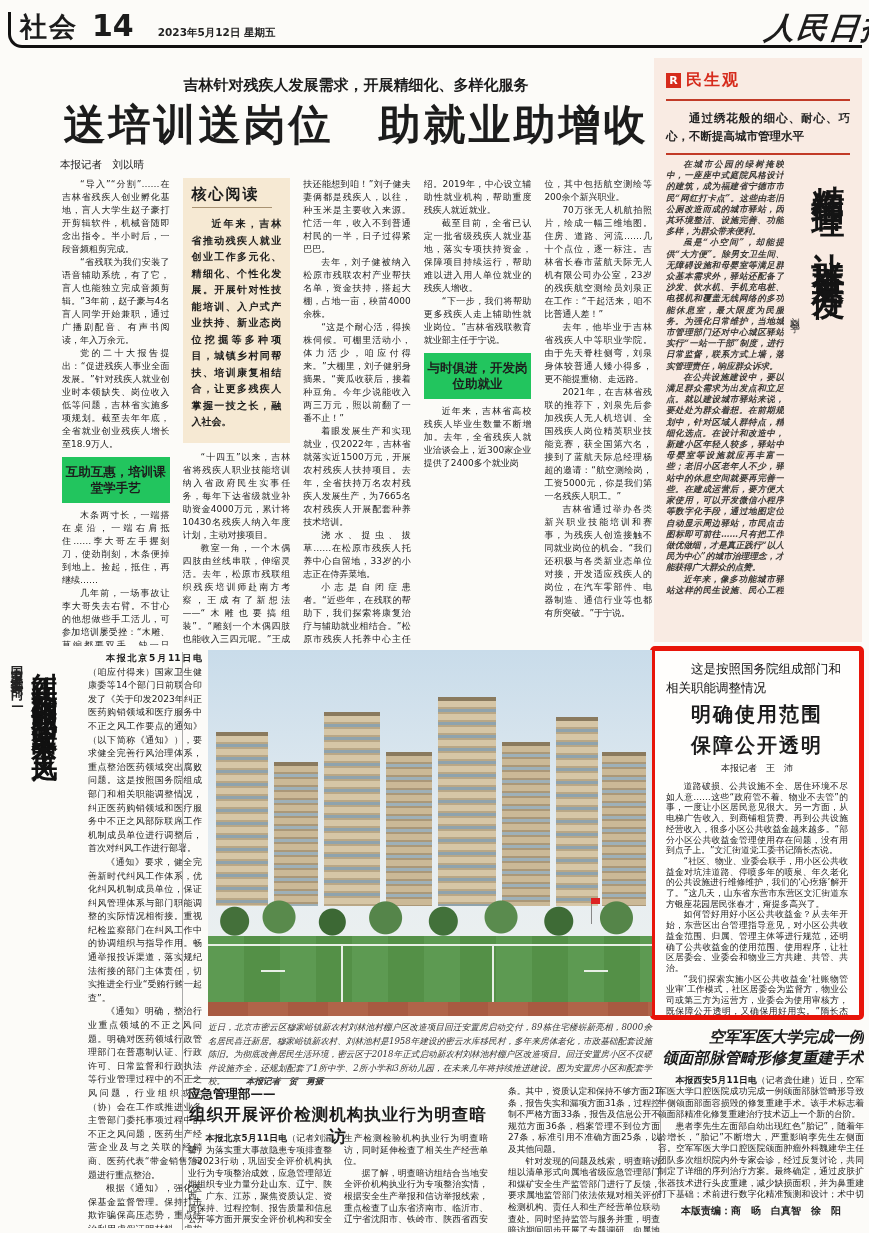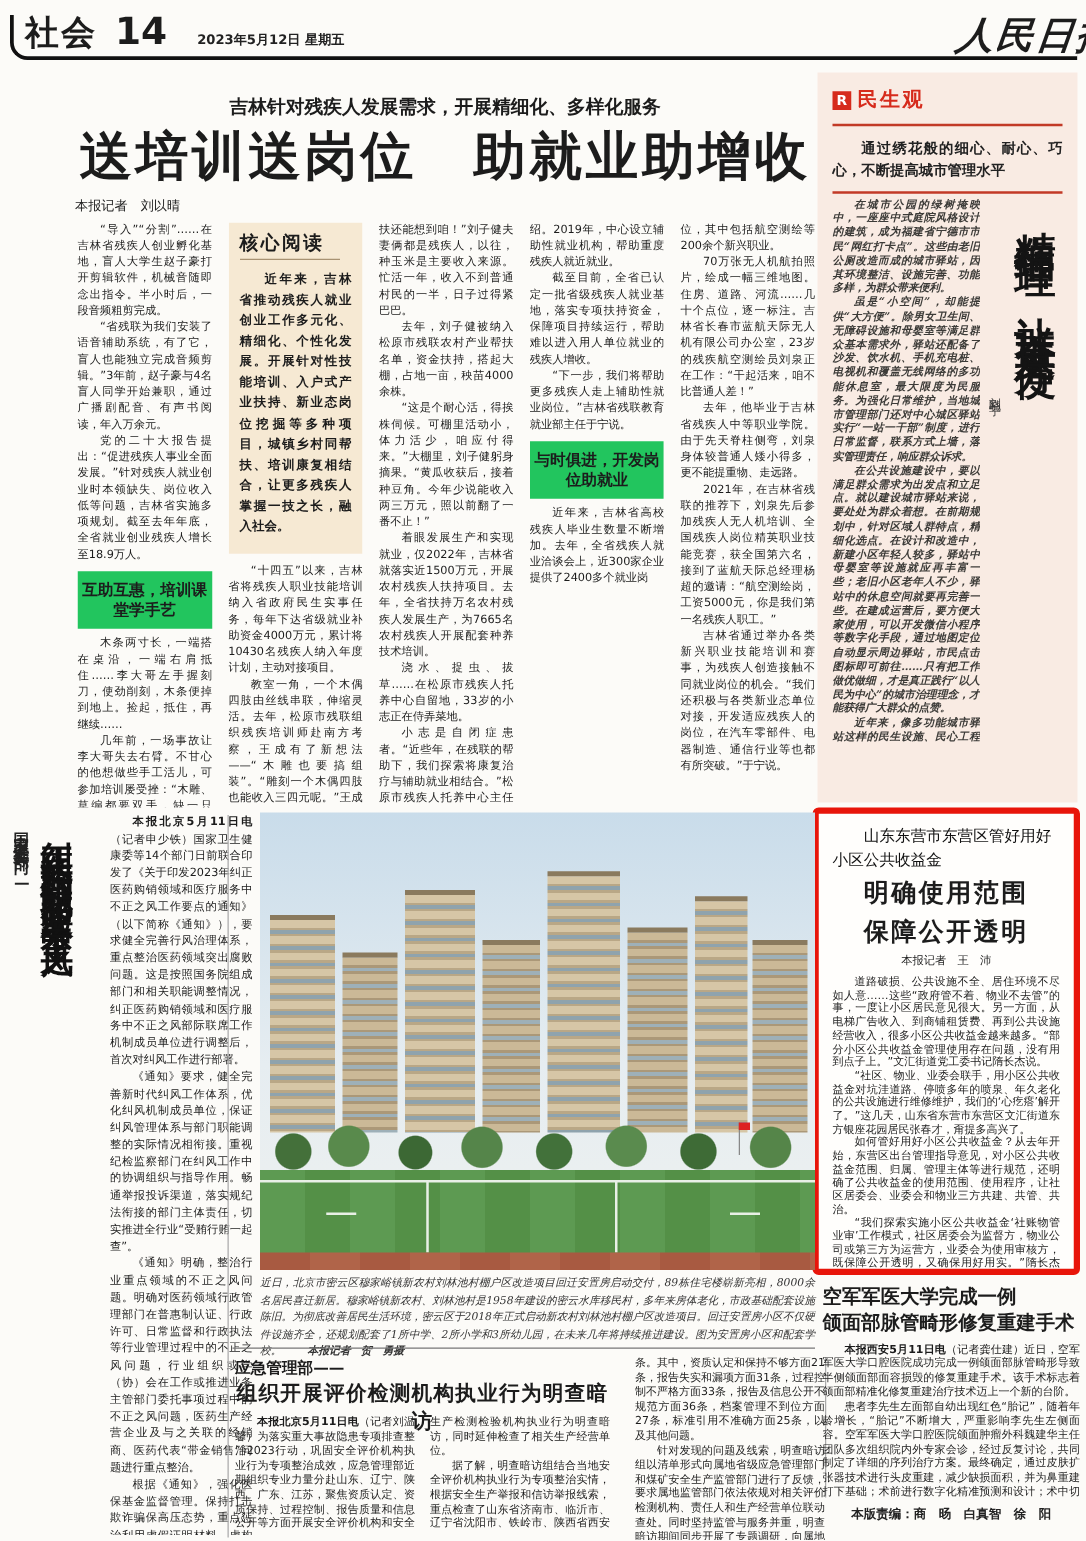--- a/index.html
+++ b/index.html
@@ -51,21 +51,21 @@
           border:5px solid #e8150a;border-radius:5px;background:#fffefc;padding:8px 11px;overflow:hidden;}
   .rb-kicker{font-size:12.5px;line-height:19px;text-indent:2em;margin:0;color:#111;}
   .rb-head{font-family:"DejaVu Serif","Liberation Serif",serif;font-size:20px;font-weight:900;
            text-align:center;letter-spacing:2px;line-height:27px;margin:4px 0 2px;}
   .rb-by{font-size:9px;text-align:center;margin:3px 0 6px;color:#222;}
   .rb-body{font-size:8.8px;line-height:10.7px;text-align:justify;}
   .rb-body p{margin:0;text-indent:2em;}
   
   .af{position:absolute;left:658px;top:1026px;width:206px;height:172px;overflow:hidden;}
   .af-head{font-family:"DejaVu Serif","Liberation Serif",serif;font-size:15.5px;font-weight:900;
-           text-align:left;line-height:21px;margin:0 0 7px;}
+           text-align:right;line-height:21px;margin:0 0 7px;font-style:italic;}
   .smallbody{font-size:8.8px;line-height:11.4px;text-align:justify;}
   .smallbody p{margin:0;text-indent:2em;}
   .dl{font-weight:800;}
   .footer{position:absolute;left:658px;top:1204px;width:206px;text-align:center;font-size:10px;font-weight:700;color:#222;}
   
   .la-kicker{position:absolute;left:8px;top:656px;writing-mode:vertical-rl;text-orientation:upright;
              font-size:12.5px;font-weight:700;letter-spacing:3px;color:#222;}
   .la-head{position:absolute;left:28px;top:652px;height:562px;writing-mode:vertical-rl;text-orientation:upright;
            font-size:26px;font-weight:900;letter-spacing:5px;color:#111;}
   .la-text{position:absolute;left:88px;top:652px;width:114px;height:576px;overflow:hidden;
@@ -198,36 +198,36 @@
           <p class="para">虽是“小空间”，却能提供“大方便”。除男女卫生间、无障碍设施和母婴室等满足群众基本需求外，驿站还配备了沙发、饮水机、手机充电桩、电视机和覆盖无线网络的多功能休息室，最大限度为民服务。为强化日常维护，当地城市管理部门还对中心城区驿站实行“一站一干部”制度，进行日常监督，联系方式上墙，落实管理责任，响应群众诉求。</p>
           <p class="para">在公共设施建设中，要以满足群众需求为出发点和立足点。就以建设城市驿站来说，要处处为群众着想。在前期规划中，针对区域人群特点，精细化选点。在设计和改造中，新建小区年轻人较多，驿站中母婴室等设施就应再丰富一些；老旧小区老年人不少，驿站中的休息空间就要再完善一些。在建成运营后，要方便大家使用，可以开发微信小程序等数字化手段，通过地图定位自动显示周边驿站，市民点击图标即可前往……只有把工作做优做细，才是真正践行“以人民为中心”的城市治理理念，才能获得广大群众的点赞。</p>
           <p class="para">近年来，像多功能城市驿站这样的民生设施、民心工程越来越多。老旧小区改造注重补齐设施短板，满足多样需求，居民生活环境得到改善；数字化转型扎实推进，“一网通办”让数据多跑路，让居民少跑腿；唤醒家门口沉睡空间，建设“口袋公园”、休憩座椅……这些无不传递着城市对居民的尊重和暖意。</p>
         </div>
       <div class="msg-author">刘晓宇</div>
       <div class="msg-head">精细管理，让群众更方便</div>
     </div>
   </div>
 
   <div class="redbox">
-    <p class="rb-kicker">山东东营市东营区管好用好小区公共收益金</p>
+    <p class="rb-kicker">这是按照国务院组成部门和相关职能调整情况</p>
     <div class="rb-head">明确使用范围</div>
     <div class="rb-head">保障公开透明</div>
     <div class="rb-by">本报记者　王　沛</div>
     <div class="rb-body">
         <p class="para">道路破损、公共设施不全、居住环境不尽如人意……这些“政府管不着、物业不去管”的事，一度让小区居民意见很大。另一方面，从电梯广告收入、到商铺租赁费、再到公共设施经营收入，很多小区公共收益金越来越多。“部分小区公共收益金管理使用存在问题，没有用到点子上。”文汇街道党工委书记隋长杰说。</p>
         <p class="para">“社区、物业、业委会联手，用小区公共收益金对坑洼道路、停喷多年的喷泉、年久老化的公共设施进行维修维护，我们的‘心疙瘩’解开了。”这几天，山东省东营市东营区文汇街道东方银座花园居民张春才，甭提多高兴了。</p>
         <p class="para">如何管好用好小区公共收益金？从去年开始，东营区出台管理指导意见，对小区公共收益金范围、归属、管理主体等进行规范，还明确了公共收益金的使用范围、使用程序，让社区居委会、业委会和物业三方共建、共管、共治。</p>
         <p class="para">“我们探索实施小区公共收益金‘社账物管业审’工作模式，社区居委会为监督方，物业公司或第三方为运营方，业委会为使用审核方，既保障公开透明，又确保用好用实。”隋长杰说。</p>
       </div>
   </div>
 
   <div class="la-kicker">国家卫健委等部门——</div>
   <div class="la-head">纠正医药购销领域和医疗服务中不正之风</div>
   <div class="la-text">
-    <p><b class="dl">本报北京5月11日电</b><span>（记者申少铁）</span><span>国家卫生健康委等14个部门日前联合印发了《关于印发2023年纠正医药购销领域和医疗服务中不正之风工作要点的通知》（以下简称《通知》），要求健全完善行风治理体系，重点整治医药领域突出腐败问题。这是按照国务院组成部门和相关职能调整情况，纠正医药购销领域和医疗服务中不正之风部际联席工作机制成员单位进行调整后，首次对纠风工作进行部署。</span></p>
+    <p><b class="dl">本报北京5月11日电</b><span>（咱应付得来）</span><span>国家卫生健康委等14个部门日前联合印发了《关于印发2023年纠正医药购销领域和医疗服务中不正之风工作要点的通知》（以下简称《通知》），要求健全完善行风治理体系，重点整治医药领域突出腐败问题。这是按照国务院组成部门和相关职能调整情况，纠正医药购销领域和医疗服务中不正之风部际联席工作机制成员单位进行调整后，首次对纠风工作进行部署。</span></p>
     <div>
         <p class="para">《通知》要求，健全完善新时代纠风工作体系，优化纠风机制成员单位，保证纠风管理体系与部门职能调整的实际情况相衔接。重视纪检监察部门在纠风工作中的协调组织与指导作用。畅通举报投诉渠道，落实规纪法衔接的部门主体责任，切实推进全行业“受贿行贿一起查”。</p>
         <p class="para">《通知》明确，整治行业重点领域的不正之风问题。明确对医药领域行政管理部门在普惠制认证、行政许可、日常监督和行政执法等行业管理过程中的不正之风问题，行业组织或学（协）会在工作或推进业务主管部门委托事项过程中的不正之风问题，医药生产经营企业及与之关联的经销商、医药代表“带金销售”问题进行重点整治。</p>
         <p class="para">根据《通知》，强化医保基金监督管理。保持打击欺诈骗保高压态势，重点惩治利用虚假证明材料、虚构医药服务项目或虚计项目次数、串换药品耗材、诊疗项目或服务设施等欺诈骗保问题。从规范省级平台挂网采购，加强集采执行过程精细化管理，持续做好价格和招采信用评价等方面，健全完善医保价格和招采制度。</p>
       </div>
   </div>
 
   <div class="photo">
     <div class="bld" style="left:8px;bottom:110px;width:52px;height:170px;"></div>
     <div class="bld alt" style="left:66px;bottom:110px;width:44px;height:140px;"></div>

